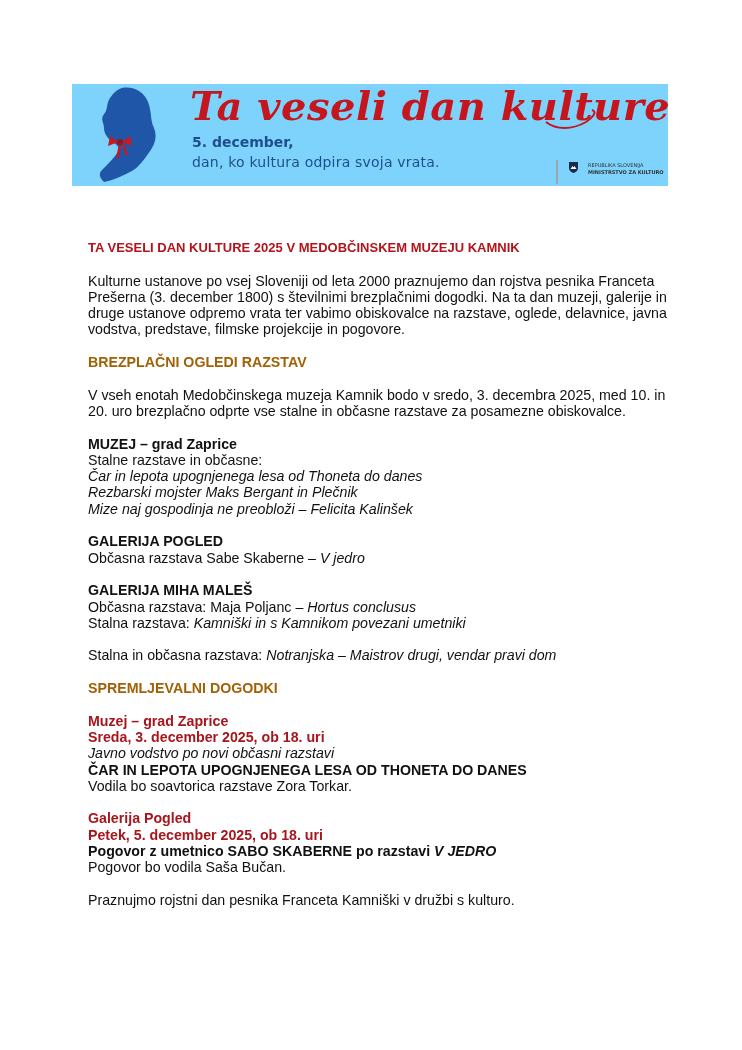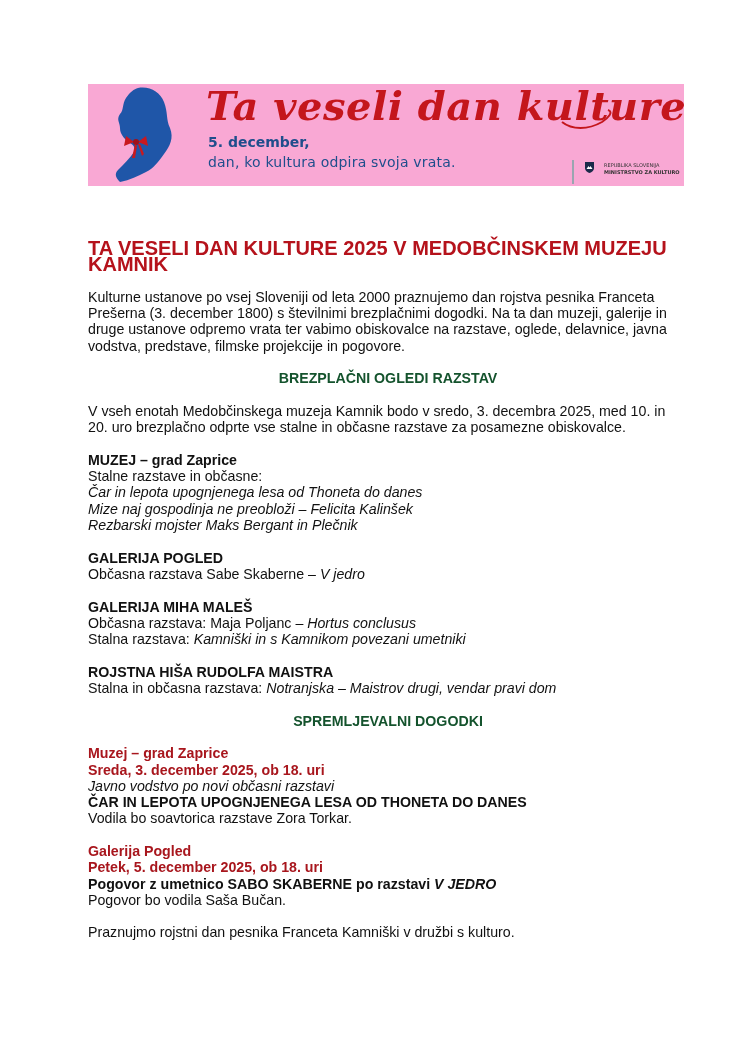--- a/index.html
+++ b/index.html
@@ -1,32 +1,32 @@
 <!DOCTYPE html>
 <html><head>
   <meta charset="utf-8">
   <style>
     html, body { margin: 0; padding: 0; background: #ffffff; }
     body { width: 742px; height: 1050px; position: relative; overflow: hidden; font-family: "Liberation Sans", sans-serif; color: #111111; }
 
-    .banner { position: absolute; left: 88px; top: 84px; width: 596px; height: 102px; background: #f9a8d4; }
+    .banner { position: absolute; left: 72px; top: 84px; width: 596px; height: 102px; background: #7dd3fc; }
     .banner .silhouette { position: absolute; left: 10px; top: 2px; width: 80px; height: 98px; }
     .banner .title { position: absolute; left: 118px; top: -2px; font-family: "DejaVu Serif", "Liberation Serif", serif; font-style: italic; font-weight: bold; font-size: 40px; color: #c4161c; letter-spacing: 0.5px; white-space: nowrap; }
     .banner .swash { position: absolute; left: 470px; top: 20px; width: 60px; height: 30px; }
     .banner .date { position: absolute; left: 120px; top: 50px; font-family: "DejaVu Sans", sans-serif; font-weight: bold; font-size: 14px; color: #1f4e8c; }
     .banner .tagline { position: absolute; left: 120px; top: 70px; font-family: "DejaVu Sans", sans-serif; font-size: 14px; color: #1f4e8c; letter-spacing: 0.2px; }
     .banner .divider { position: absolute; left: 484px; top: 76px; width: 2px; height: 24px; background: #9aa5b0; }
     .banner .crest { position: absolute; left: 497px; top: 78px; width: 9px; height: 11px; }
     .banner .ministry { position: absolute; left: 516px; top: 78px; font-family: "DejaVu Sans", sans-serif; font-size: 5px; line-height: 7px; color: #333; }
     .banner .ministry .m2 { font-weight: bold; }
 
     .doc { position: absolute; left: 88px; top: 240px; width: 600px; font-size: 14.2px; line-height: 16.3px; }
     .doc p { margin: 0; }
-    .h-red { color: #b5121b; font-weight: bold; font-size: 20px; }
-    .h-blue { color: #14532d; font-weight: bold; font-size: 14.2px; text-align: center; }
+    .h-red { color: #b5121b; font-weight: bold; font-size: 13px; }
+    .h-blue { color: #a16207; font-weight: bold; font-size: 14.2px; }
     .red { color: #a8161d; font-weight: bold; }
     .b { font-weight: bold; }
     .i { font-style: italic; }
     .gap { height: 16.3px; }
   </style>
 </head>
 <body>
 
 <div class="banner">
   <svg class="silhouette" viewBox="0 0 80 98">
@@ -67,40 +67,39 @@
   <p>
     <span>V vseh enotah Medobčinskega muzeja Kamnik bodo v sredo, 3. decembra 2025, med 10. in</span><br>
     <span>20. uro brezplačno odprte vse stalne in občasne razstave za posamezne obiskovalce.</span>
   </p>
   <div class="gap"></div>
 
   <div>
     <p class="b">MUZEJ – grad Zaprice</p>
     <p>Stalne razstave in občasne:</p>
     <p class="i">Čar in lepota upognjenega lesa od Thoneta do danes</p>
+    <p class="i">Rezbarski mojster Maks Bergant in Plečnik</p>
     <p class="i">Mize naj gospodinja ne preobloži – Felicita Kalinšek</p>
-    <p class="i">Rezbarski mojster Maks Bergant in Plečnik</p>
   </div>
   <div class="gap"></div>
 
   <div>
     <p class="b">GALERIJA POGLED</p>
     <p><span>Občasna razstava Sabe Skaberne – </span><span class="i">V jedro</span></p>
   </div>
   <div class="gap"></div>
 
   <div>
     <p class="b">GALERIJA MIHA MALEŠ</p>
     <p><span>Občasna razstava: Maja Poljanc – </span><span class="i">Hortus conclusus</span></p>
     <p><span>Stalna razstava: </span><span class="i">Kamniški in s Kamnikom povezani umetniki</span></p>
   </div>
   <div class="gap"></div>
 
   <div>
-    <p class="b">ROJSTNA HIŠA RUDOLFA MAISTRA</p>
     <p><span>Stalna in občasna razstava: </span><span class="i">Notranjska – Maistrov drugi, vendar pravi dom</span></p>
   </div>
   <div class="gap"></div>
 
   <p class="h-blue">SPREMLJEVALNI DOGODKI</p>
   <div class="gap"></div>
 
   <div>
     <p class="red">Muzej – grad Zaprice</p>
     <p class="red">Sreda, 3. december 2025, ob 18. uri</p>

